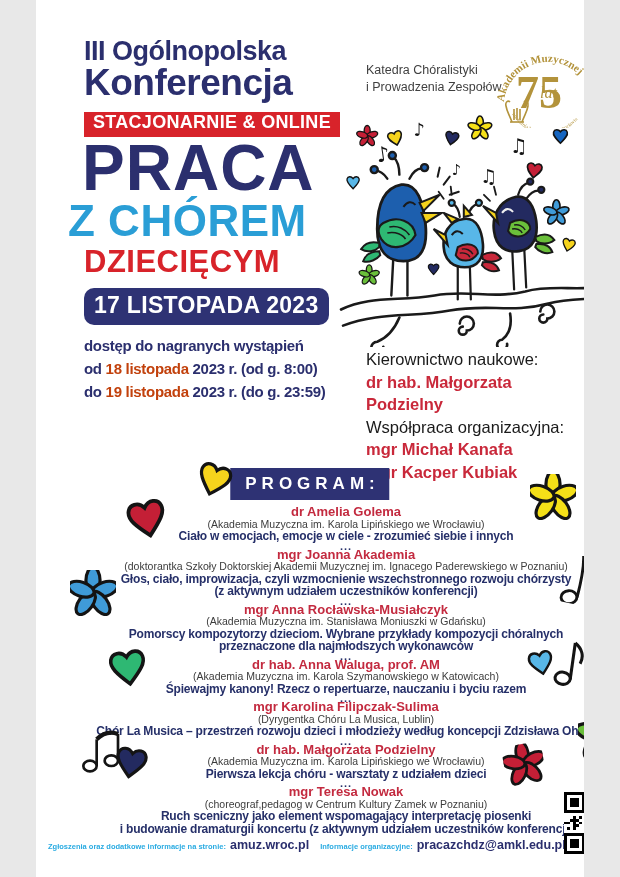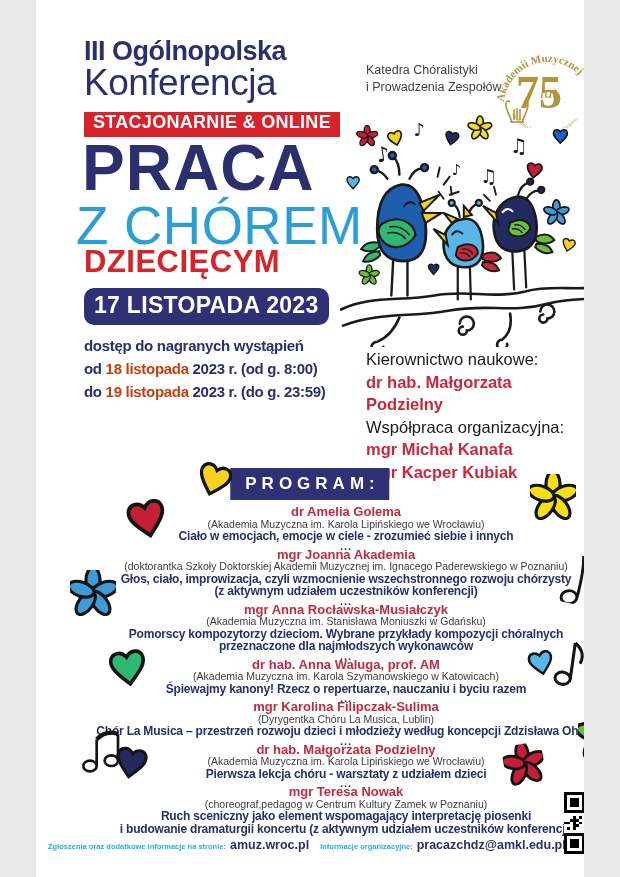--- a/index.html
+++ b/index.html
@@ -3,25 +3,25 @@
 <meta charset="utf-8">
 <title>Poster</title>
 <style>
   html,body{margin:0;padding:0;background:#e8e8e8;}
   .poster{
     position:relative;width:548px;height:877px;background:#ffffff;
     overflow:hidden;font-family:"Liberation Sans",sans-serif;margin:0 auto;
   }
   
   .t1{position:absolute;left:48px;top:36px;font-size:27px;font-weight:bold;color:#2b2f6e;letter-spacing:-.5px;}
-  .t2{position:absolute;left:48px;top:64px;font-size:37px;font-weight:normal;color:#2b2f6e;letter-spacing:-.5px;line-height:1;}
+  .t2{position:absolute;left:48px;top:64px;font-size:37px;font-weight:bold;color:#2b2f6e;letter-spacing:-.5px;line-height:1;}
   .mode-badge{position:absolute;left:48px;top:112px;background:#d8232a;color:#fff;
     font-size:18px;font-weight:bold;padding:0 9px 4px;letter-spacing:.3px;}
   .big1{position:absolute;left:46px;top:136px;font-size:64px;font-weight:bold;color:#2b2f6e;letter-spacing:1px;line-height:1;}
-  .big2{position:absolute;left:40px;top:199px;font-size:53px;font-weight:normal;color:#2a9ed6;letter-spacing:.5px;line-height:1;}
+  .big2{position:absolute;left:32px;top:199px;font-size:44px;font-weight:bold;color:#2a9ed6;letter-spacing:.5px;line-height:1;}
   .big3{position:absolute;left:48px;top:246px;font-size:31px;font-weight:bold;color:#d8232a;letter-spacing:.5px;line-height:1;}
   .date-badge{position:absolute;left:48px;top:288px;background:#2e3274;color:#fff;
     font-size:23px;font-weight:bold;padding:4px 10px 6px;letter-spacing:.3px;border-radius:10px;}
   .access{position:absolute;left:48px;top:334px;font-size:15px;font-weight:bold;color:#2b2f6e;line-height:23px;letter-spacing:-.3px;}
   .access .hl{color:#c2410c;}
   
   .dept{position:absolute;left:330px;top:62px;font-size:12.5px;color:#3f3f3f;line-height:1.35;}
   .logo75{position:absolute;left:446px;top:30px;}
   .committee{position:absolute;left:330px;top:348px;font-size:16.5px;line-height:22.5px;color:#1a1a1a;}
   .committee .cname{color:#c9283a;font-weight:bold;}

